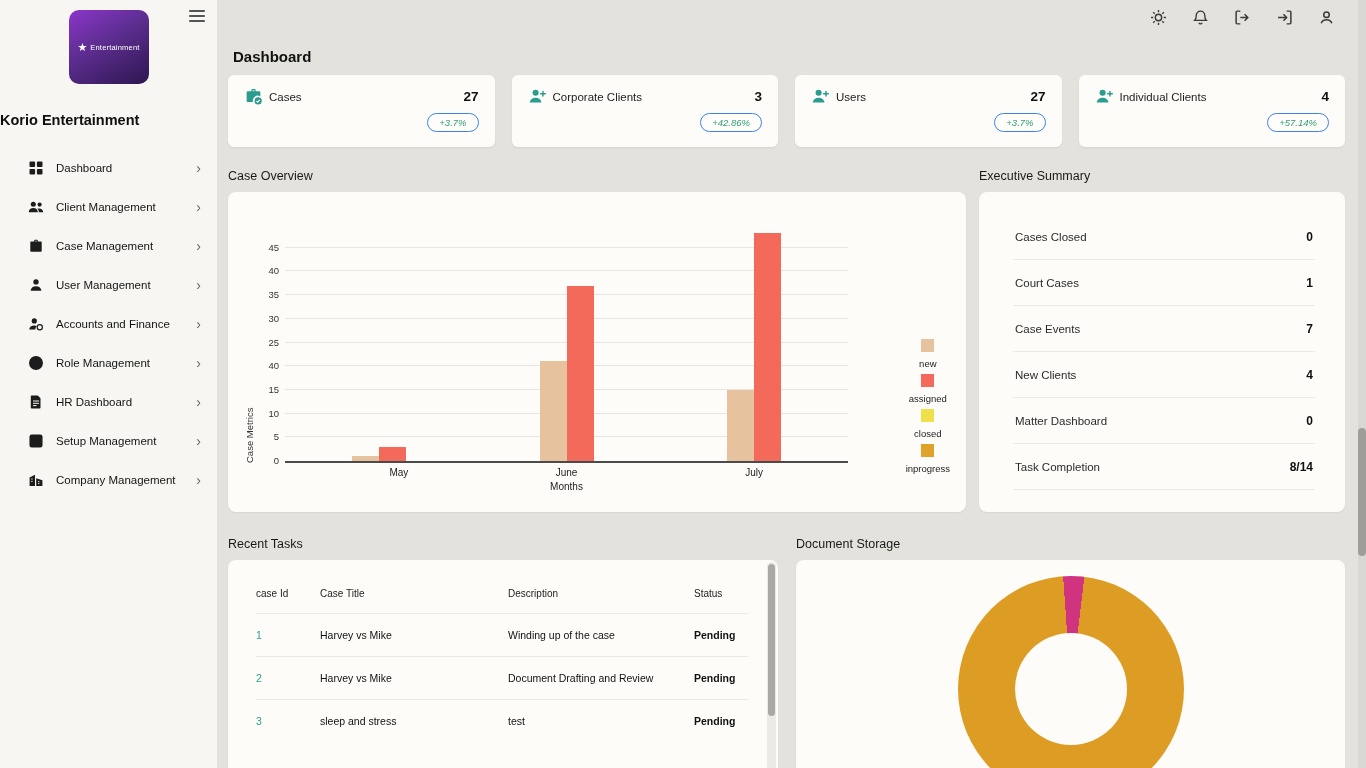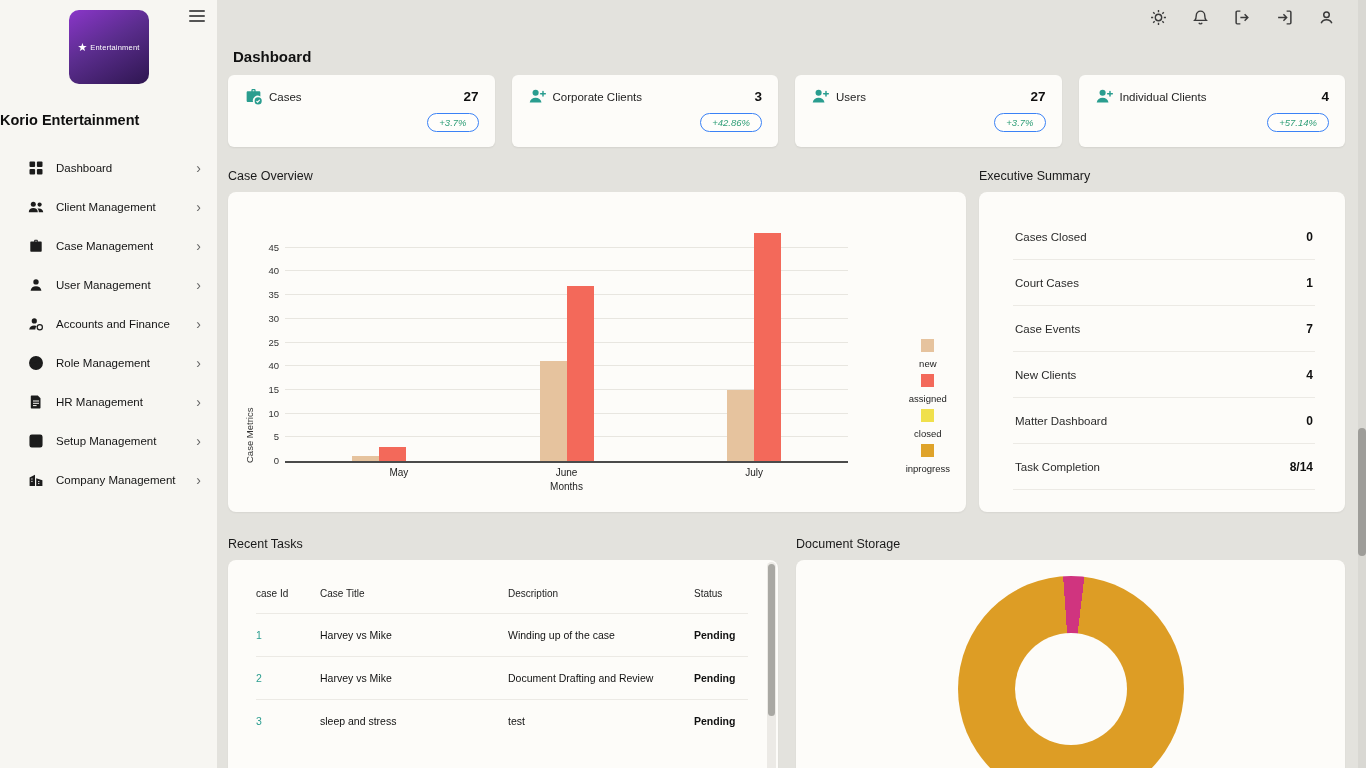--- a/index.html
+++ b/index.html
@@ -178,21 +178,21 @@
         <span class="nav-chevron">›</span>
       </div>
 
       <div class="nav-item">
         <span class="nav-icon">
           <svg viewBox="0 0 16 16">
             <path d="M3.5 1.6h6.3l2.7 2.7v9.5c0 .4-.3.7-.7.7H3.5c-.4 0-.7-.3-.7-.7V2.3c0-.4.3-.7.7-.7z"></path>
             <path d="M5 7h6M5 9.3h6M5 11.6h3.6" stroke="#f7f6f2" stroke-width="1" fill="none"></path>
           </svg>
         </span>
-        <span class="nav-label">HR Management</span>
+        <span class="nav-label">HR Dashboard</span>
         <span class="nav-chevron">›</span>
       </div>
 
       <div class="nav-item">
         <span class="nav-icon">
           <svg viewBox="0 0 16 16" fill="none" stroke="currentColor" stroke-width="1.5">
             <rect x="2.2" y="2.2" width="11.6" height="11.6" rx="1.6"></rect>
             <path d="M5.4 8h5.2M8 5.4v5.2" stroke-linecap="round"></path>
           </svg>
         </span>

